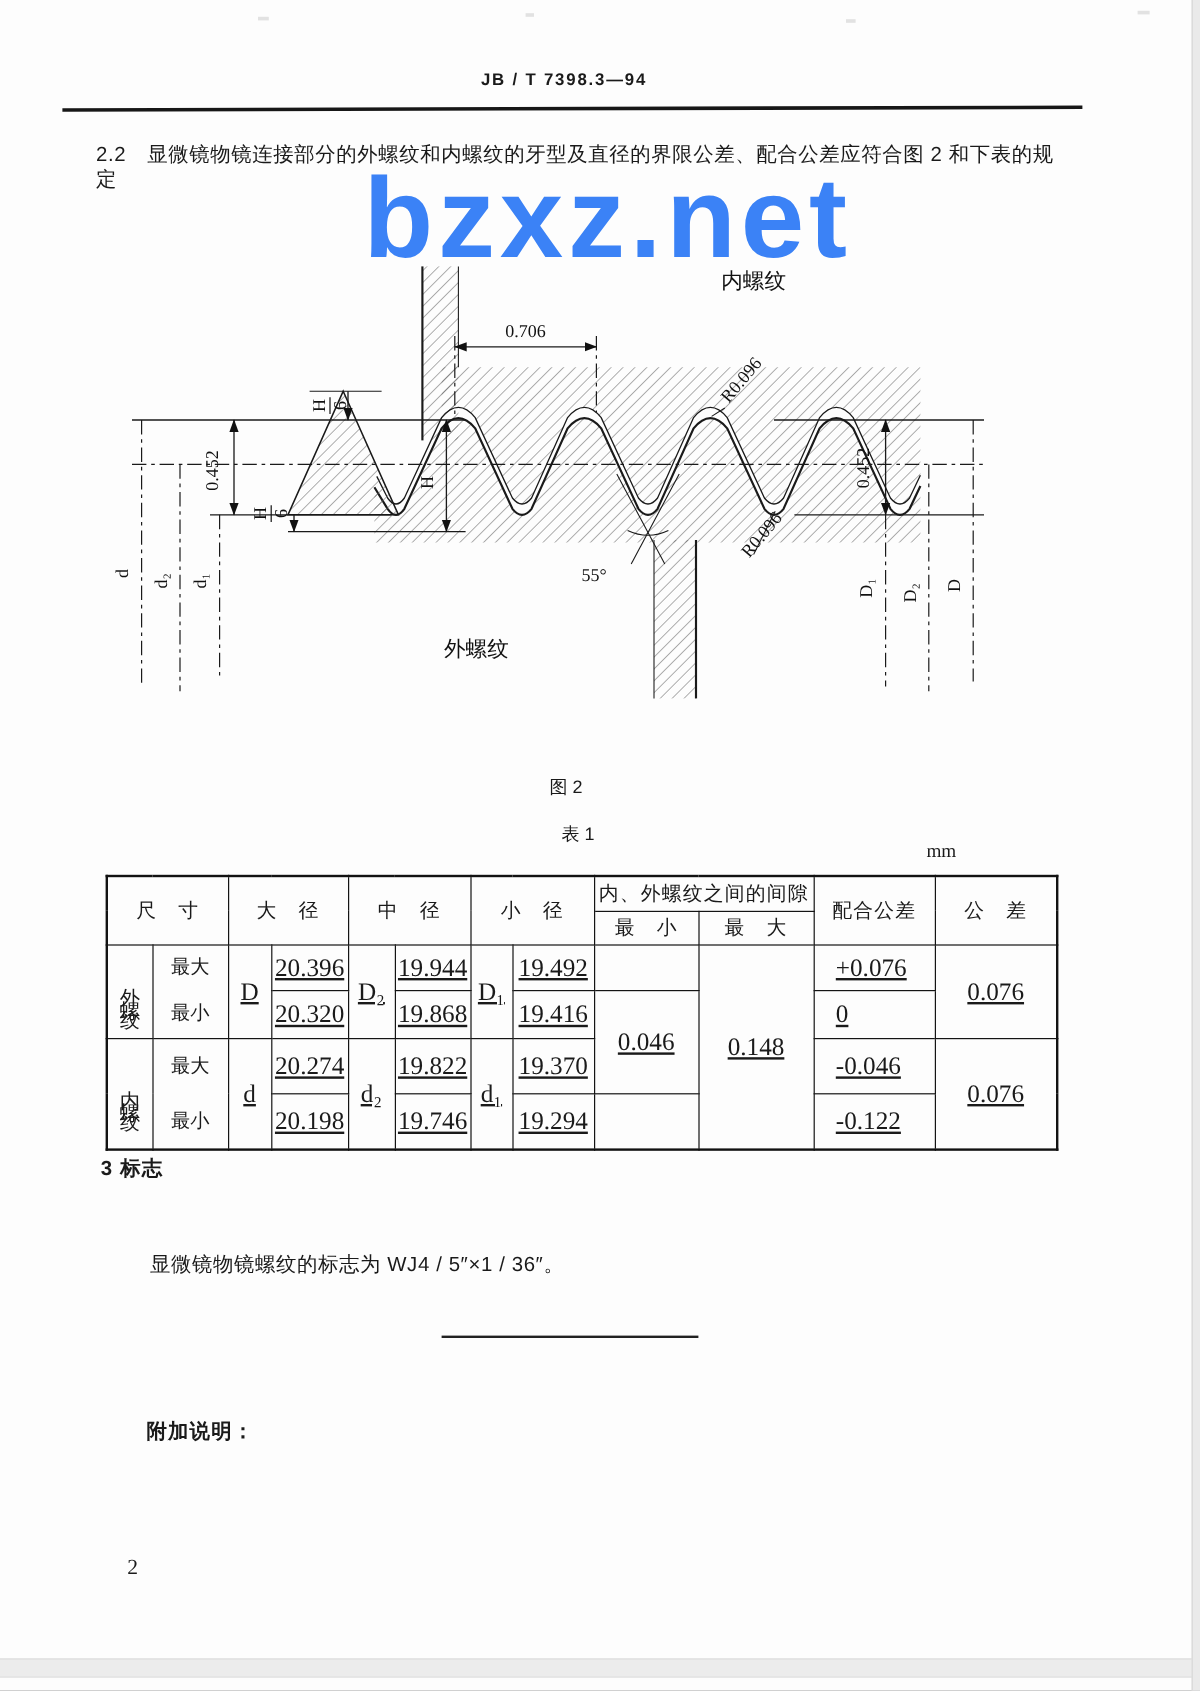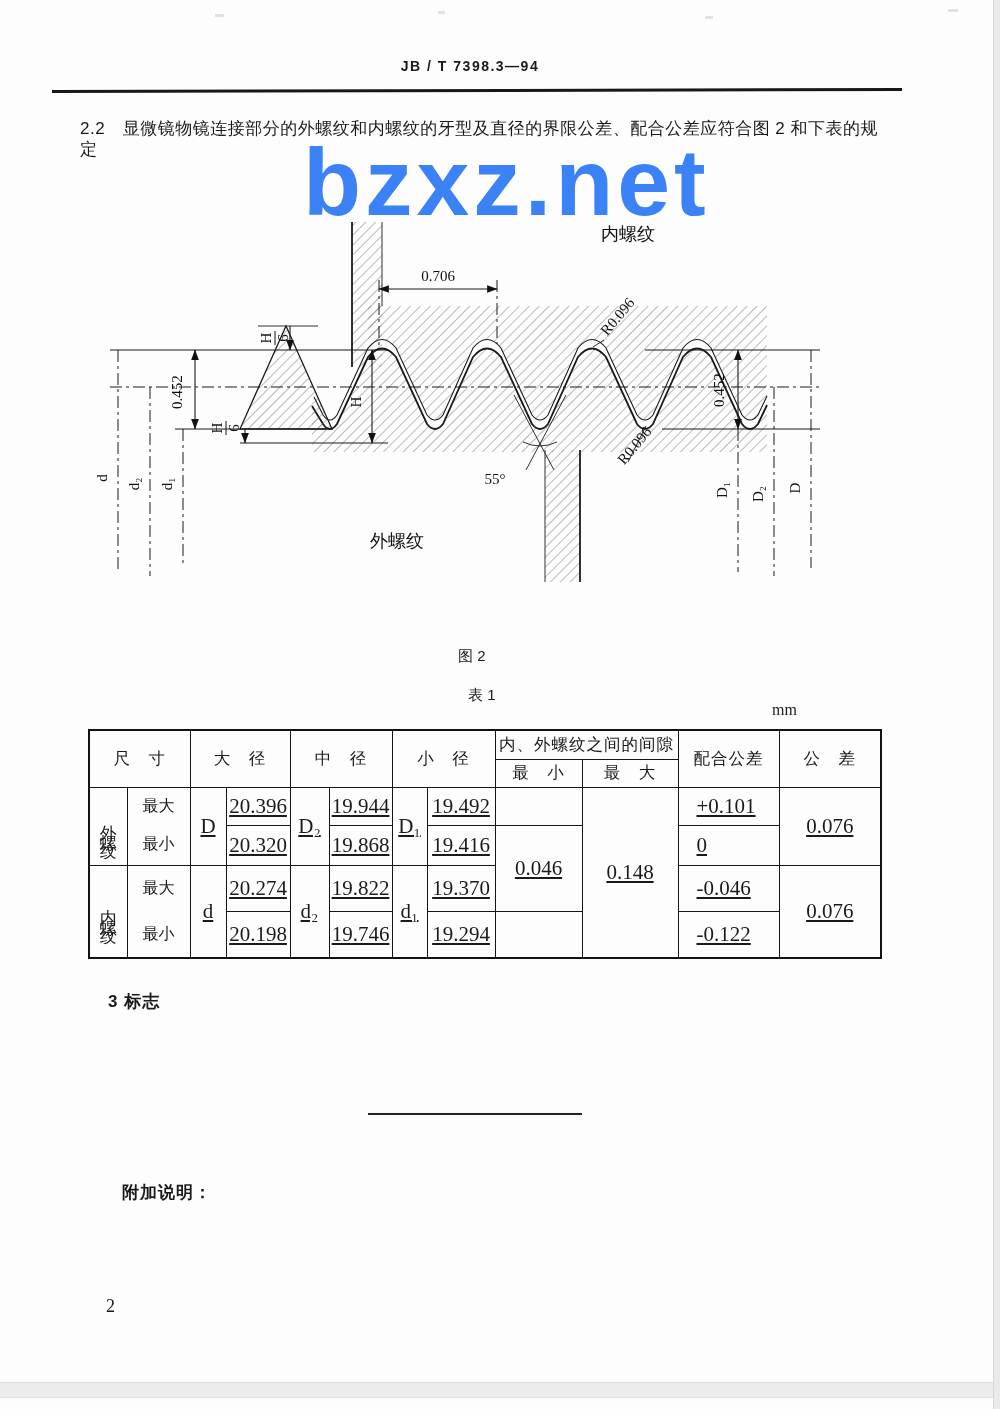--- a/index.html
+++ b/index.html
@@ -210,21 +210,21 @@
       <td rowspan="2"><span class="vlab">外螺纹</span></td>
       <td class="nb-b">最大</td>
       <td rowspan="2" class="sym">D</td>
       <td class="num">20.396</td>
       <td rowspan="2" class="sym">D₂</td>
       <td class="num">19.944</td>
       <td rowspan="2" class="sym">D₁</td>
       <td class="num">19.492</td>
       <td></td>
       <td rowspan="4" class="num">0.148</td>
-      <td class="num fit">+0.101</td>
+      <td class="num fit">+0.076</td>
       <td rowspan="2" class="num">0.076</td>
     </tr>
     <tr style="height:40px">
       <td class="nb-t">最小</td>
       <td class="num">20.320</td>
       <td class="num">19.868</td>
       <td class="num">19.416</td>
       <td rowspan="2" class="num">0.046</td>
       <td class="num fit">0</td>
     </tr>
@@ -244,21 +244,22 @@
       <td class="nb-t">最小</td>
       <td class="num">20.198</td>
       <td class="num">19.746</td>
       <td class="num">19.294</td>
       <td></td>
       <td class="num fit">-0.122</td>
     </tr>
   </tbody>
     </table>
 
-  <div class="abs h3" style="left:84px;top:990px;margin-left:24px;">3 标志</div>
+  <div class="abs h3" style="left:84px;top:962px;">3 标志</div>
+  <div class="abs body-text" style="left:125px;top:1042px;">显微镜物镜螺纹的标志为 WJ4 / 5″×1 / 36″。</div>
 
   <div class="abs sep" style="left:368px;top:1113px;width:214px;height:2px;"></div>
 
   <div class="abs h3" style="left:122px;top:1181px;">附加说明：</div>
 
   <div class="abs pagenum" style="left:106px;top:1296px;">2</div>
 
   <div class="abs strip-bottom" style="left:0;top:1382px;width:1000px;height:14px;"></div>
   <div class="abs strip-right" style="left:993px;top:0;width:7px;height:1409px;"></div>
 </div>

